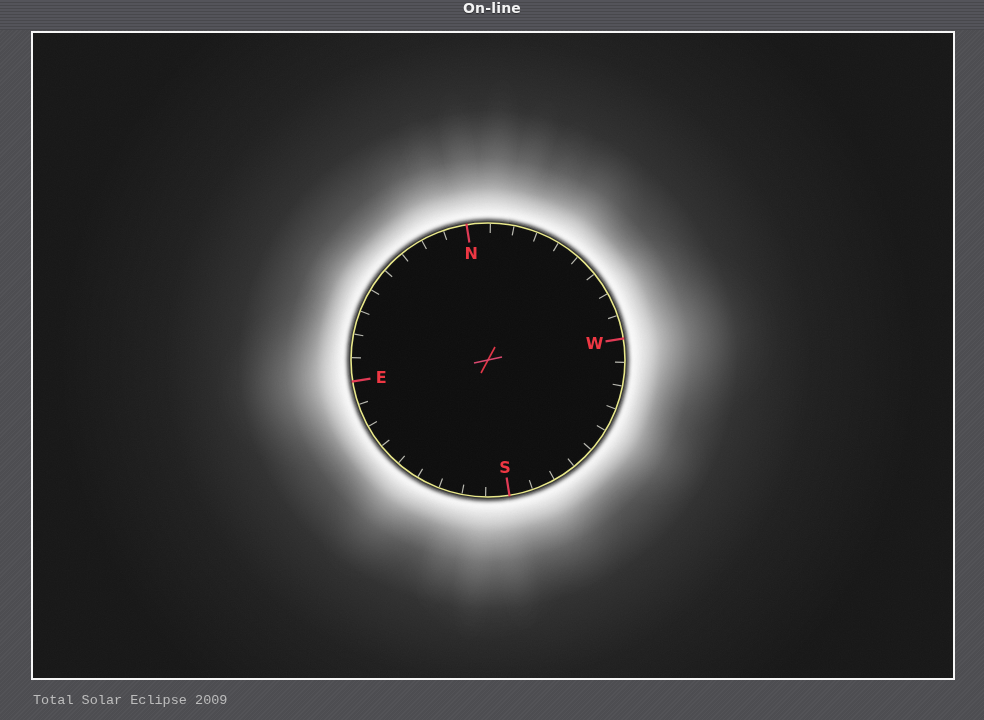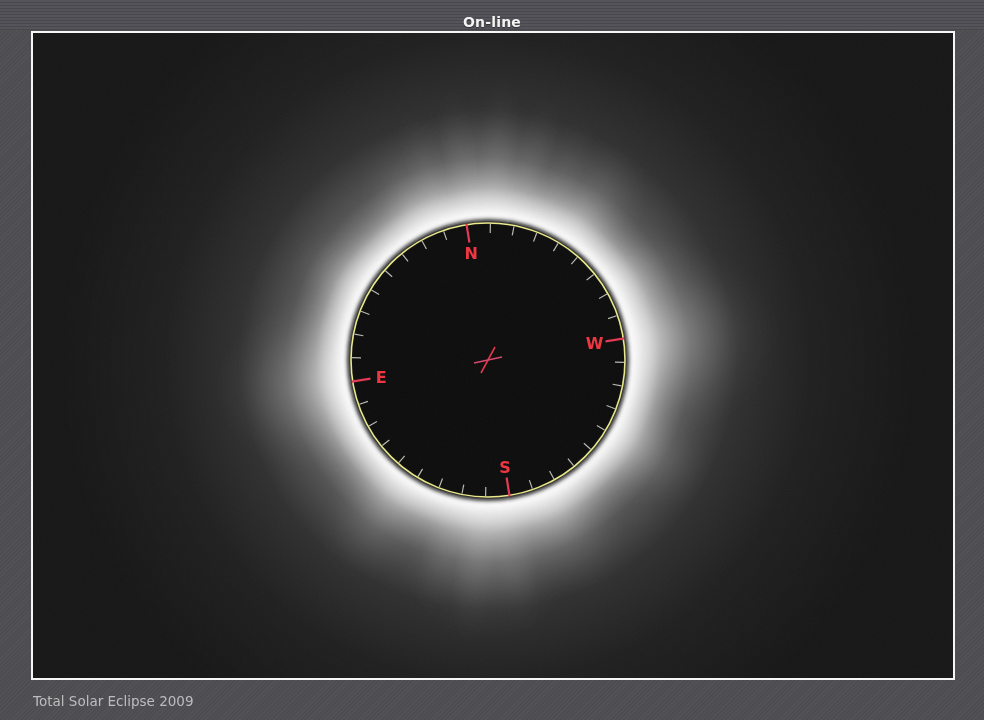--- a/index.html
+++ b/index.html
@@ -6,35 +6,35 @@
   body{
     width:984px;height:720px;position:relative;overflow:hidden;
     background-color:#4f4f53;
     background-image:repeating-linear-gradient(135deg, rgba(255,255,255,0.025) 0 1px, rgba(0,0,0,0.02) 1px 3px);
     font-family:"DejaVu Sans","Liberation Sans",sans-serif;
   }
   .titlebar{
     position:absolute;left:0;top:0;width:984px;height:30px;
     background-color:#4e4e52;
     background-image:repeating-linear-gradient(0deg,#48484c 0 1px,#54545a 1px 3px);
-    display:flex;align-items:flex-end;justify-content:center;
+    display:flex;align-items:flex-start;justify-content:center;
   }
   .titlebar .title{
     color:#f4f4f4;font-size:14px;font-weight:bold;letter-spacing:0.2px;
     text-shadow:0 1px 1px rgba(0,0,0,0.45);
   }
   .frame{
     position:absolute;left:31px;top:31px;width:920px;height:645px;
     border:2px solid #f6f6f6;background:#171717;overflow:hidden;
   }
   .frame svg{display:block;}
   .footer{
     position:absolute;left:0;top:681px;width:984px;height:39px;
     display:flex;align-items:center;
-    padding-left:33px;box-sizing:border-box;
+    padding-left:33px;box-sizing:border-box;font-family:Liberation Mono, monospace;
   }
   .footer .ftext{color:#bdbdbd;font-size:13.5px;white-space:nowrap;}
   .footer .credits{font-style:italic;margin-left:22px;}
   text.cardinal{
     font-family:"DejaVu Sans","Liberation Sans",sans-serif;
     font-weight:bold;font-size:16px;
   }
 </style>
 </head>
 <body>

